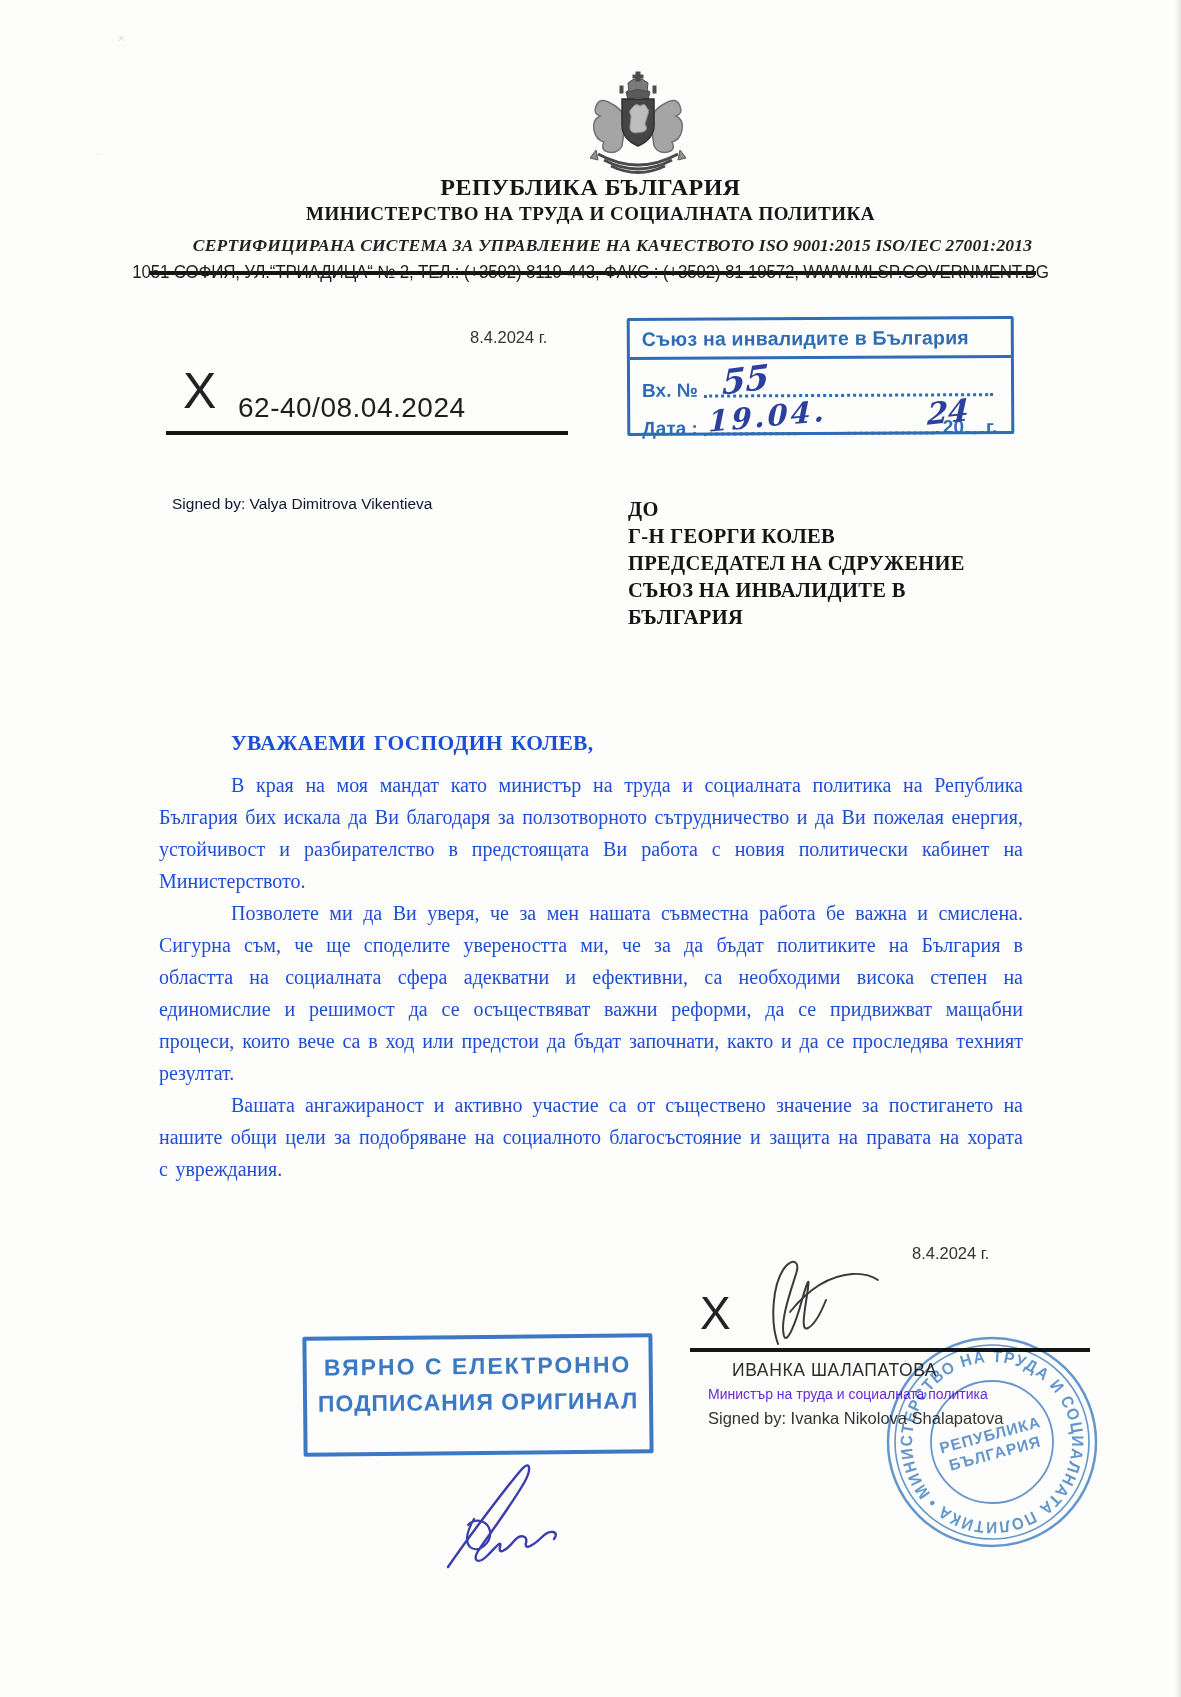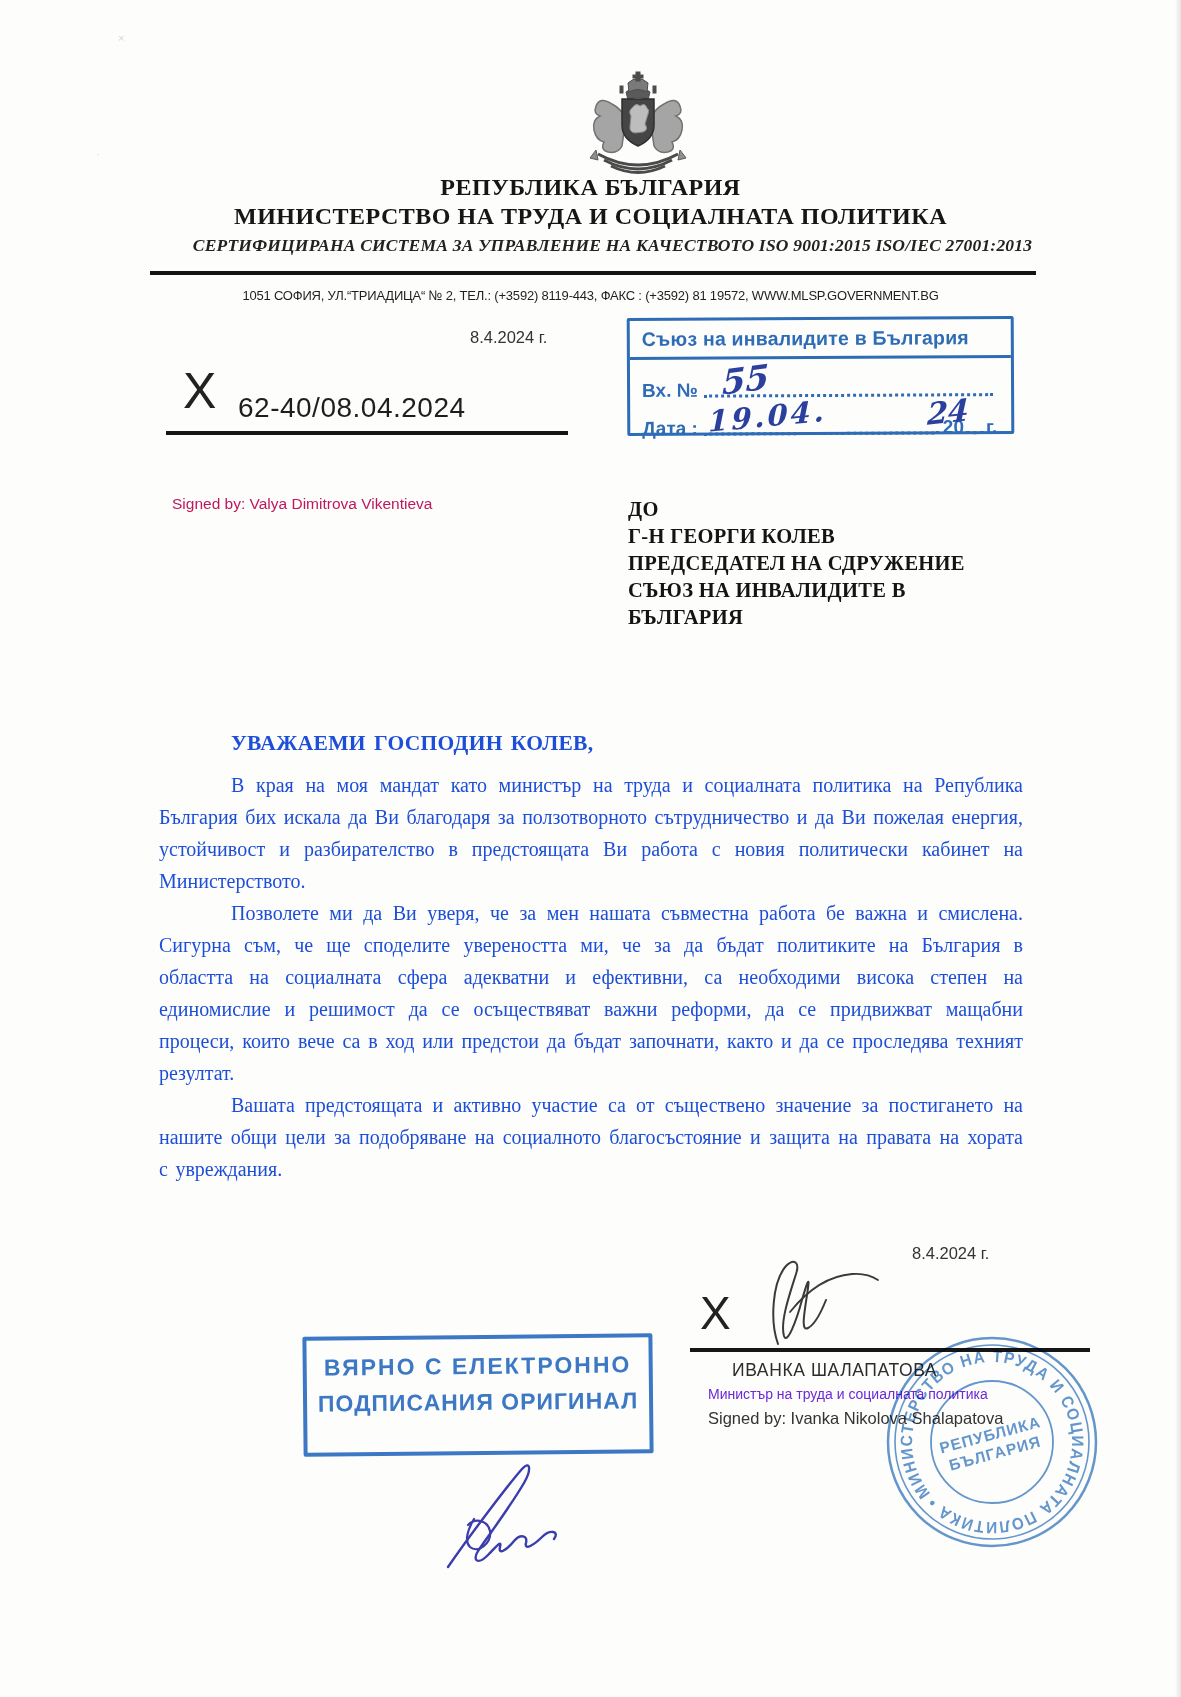--- a/index.html
+++ b/index.html
@@ -9,37 +9,37 @@
     font-family:"Liberation Sans", sans-serif;
     color:#1c1c1c;
   }
   .abs{position:absolute;}
   
   .title-serif{
     font-family:"Liberation Serif", serif; font-weight:bold; color:#161616;
     text-align:center; width:100%; letter-spacing:.5px;
   }
   #republic{top:174px; font-size:24px;}
-  #ministry{top:203px; font-size:24px;font-family:Liberation Serif, serif;}
+  #ministry{top:203px; font-size:19px;font-family:Liberation Serif, serif;}
   #iso-line{
     top:235px; width:100%; text-align:center;
     font-family:"Liberation Serif", serif; font-style:italic; font-weight:bold;
     font-size:17.5px; color:#222; letter-spacing:.2px;padding-left:22px;
   }
   #header-rule{left:150px; top:271px; width:886px; height:4px; background:#141414;}
   #address-line{
-    top:288px; width:100%; text-align:center; font-size:13px; color:#1f1f1f;
+    top:263px; width:100%; text-align:center; font-size:17px; color:#1f1f1f;
     letter-spacing:-0.2px; transform:scaleY(1.05);
   }
   
   #date-top{left:470px; top:328px; font-size:16.5px; color:#333;}
   #ref-x{left:183px; top:362px; font-size:50px; color:#222; font-family:"Liberation Sans",sans-serif;}
   #ref-num{left:238px; top:392px; font-size:28px; color:#1e1e1e; letter-spacing:.5px;}
   #ref-underline{left:166px; top:431px; width:402px; height:3.5px; background:#151515;}
-  #sender-signed{left:172px; top:495px; font-size:15.5px; color:#be185d;}
+  #sender-signed{left:172px; top:495px; font-size:15.5px; color:#0f172a;}
   
   #entry-stamp{
     left:627px; top:317px; width:381px; height:112px;
     border:3px solid #2e6cb5; border-radius:2px; color:#2e6cb5;
     transform:rotate(-0.3deg); background:rgba(255,255,255,.0);
   }
   #entry-stamp .org{
     border-bottom:3px solid #2e6cb5; padding:7px 10px 6px 12px;
     font-size:19.5px; font-weight:600; letter-spacing:.2px; white-space:nowrap;
   }
@@ -167,21 +167,21 @@
     <div>Г-Н ГЕОРГИ КОЛЕВ</div>
     <div>ПРЕДСЕДАТЕЛ НА СДРУЖЕНИЕ</div>
     <div>СЪЮЗ НА ИНВАЛИДИТЕ В</div>
     <div>БЪЛГАРИЯ</div>
   </div>
 
   <div class="abs" id="letter-body">
     <p id="salutation">УВАЖАЕМИ ГОСПОДИН КОЛЕВ,</p>
     <p>В края на моя мандат като министър на труда и социалната политика на Република България бих искала да Ви благодаря за ползотворното сътрудничество и да Ви пожелая енергия, устойчивост и разбирателство в предстоящата Ви работа с новия политически кабинет на Министерството.</p>
     <p>Позволете ми да Ви уверя, че за мен нашата съвместна работа бе важна и смислена. Сигурна съм, че ще споделите увереността ми, че за да бъдат политиките на България в областта на социалната сфера адекватни и ефективни, са необходими висока степен на единомислие и решимост да се осъществяват важни реформи, да се придвижват мащабни процеси, които вече са в ход или предстои да бъдат започнати, както и да се проследява техният резултат.</p>
-    <p>Вашата предстоящата и активно участие са от съществено значение за постигането на нашите общи цели за подобряване на социалното благосъстояние и защита на правата на хората с увреждания.</p>
+    <p>Вашата ангажираност и активно участие са от съществено значение за постигането на нашите общи цели за подобряване на социалното благосъстояние и защита на правата на хората с увреждания.</p>
   </div>
 
   <div class="abs" id="date-bottom">8.4.2024 г.</div>
   <div class="abs" id="sig-x">X</div>
 
   <svg class="abs" style="left:756px;top:1252px;" width="130" height="100" viewBox="0 0 130 100">
     <path d="M22,92 C14,70 16,30 30,14 C38,6 44,10 40,22 C33,44 24,70 28,84 C31,93 40,70 46,48 C50,34 54,22 52,36 C49,58 44,80 52,76 C60,72 66,58 70,48" fill="none" stroke="#3a3a3a" stroke-width="2" stroke-linecap="round"></path>
     <path d="M34,60 C50,40 70,24 96,22 C108,21 116,24 122,28" fill="none" stroke="#3a3a3a" stroke-width="1.8" stroke-linecap="round"></path>
   </svg>
 

